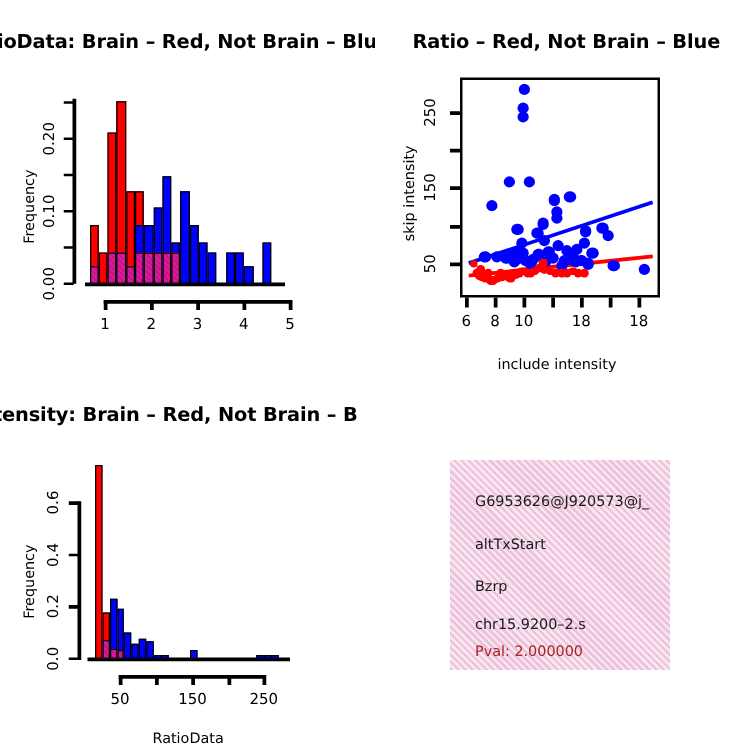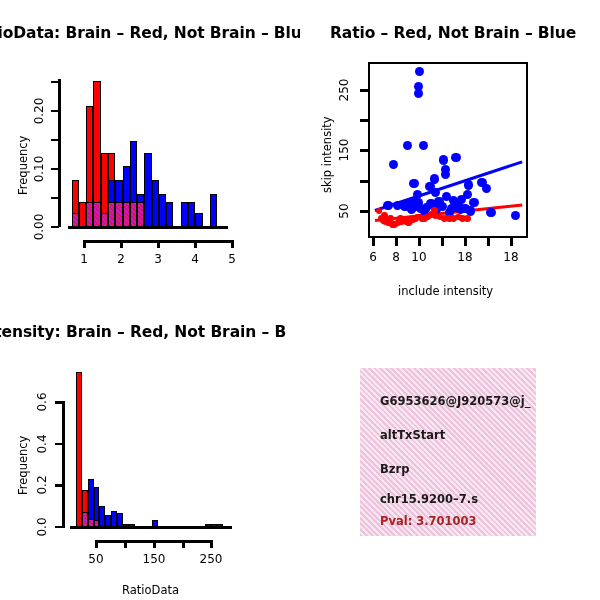--- a/index.html
+++ b/index.html
@@ -34,21 +34,20 @@
   .pt.red{background:#ff0000;}
 
   .fitline{position:absolute;height:3.2px;transform-origin:0 50%;}
   .fitline.blue{background:#0000ff;}
   .fitline.red{background:#ff0000;}
 
   .infobox{position:absolute;box-sizing:border-box;
     background-color:#f6dbe8;
     background-image:
       repeating-linear-gradient(45deg,#ecc3dc 0 2px, #f9e6f0 2px 4px);
-    font-weight: bold;
   }
   .infoline{position:absolute;font-size:11.5px;white-space:nowrap;
             color:#1a1a1a;overflow:hidden;}
   .infoline.pval{color:#aa2222;}
   .clipwrap{position:absolute;overflow:hidden;}
 </style>
 </head>
 <body>
 
 <div class="page">
@@ -300,18 +299,18 @@
       </div>
 
     <div class="axisline" style="left:70px;top:226px;width:162px;height:2.5px;"></div>
   </div>
 
   <div class="panel" style="left:300px;top:300px;width:300px;height:300px;">
     <div class="infobox" style="left:60px;top:68px;width:176px;height:168px;overflow:hidden;">
       <div class="infoline" style="left:20px;top:26px;width:162px;">G6953626@J920573@j_</div>
       <div class="infoline" style="left:20px;top:60px;width:160px;">altTxStart</div>
       <div class="infoline" style="left:20px;top:94px;width:160px;">Bzrp</div>
-      <div class="infoline" style="left:20px;top:124px;width:160px;">chr15.9200–7.s</div>
-      <div class="infoline pval" style="left:20px;top:146px;width:160px;">Pval: 3.701003</div>
+      <div class="infoline" style="left:20px;top:124px;width:160px;">chr15.9200–2.s</div>
+      <div class="infoline pval" style="left:20px;top:146px;width:160px;">Pval: 2.000000</div>
     </div>
   </div>
 
 </div>
 
 </body></html>

